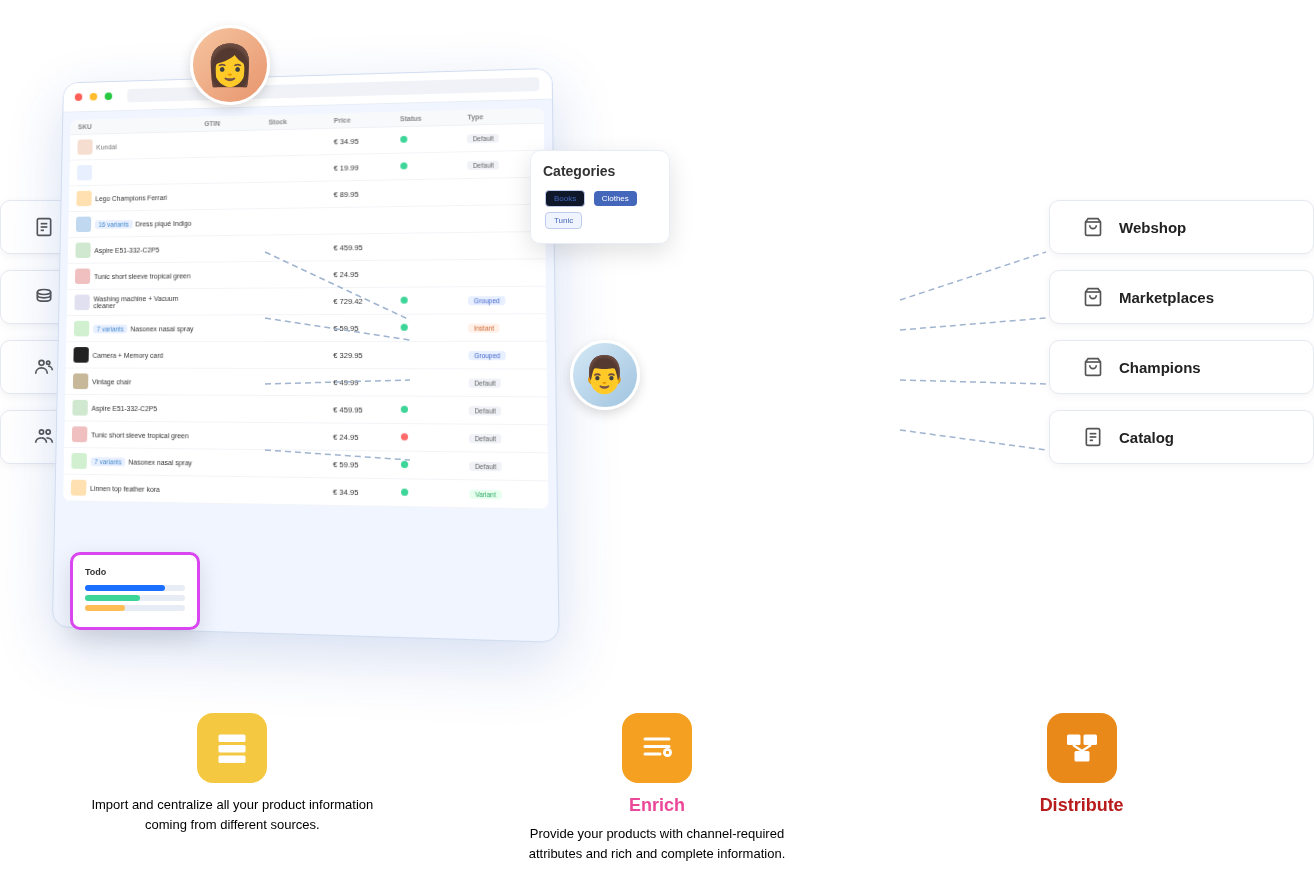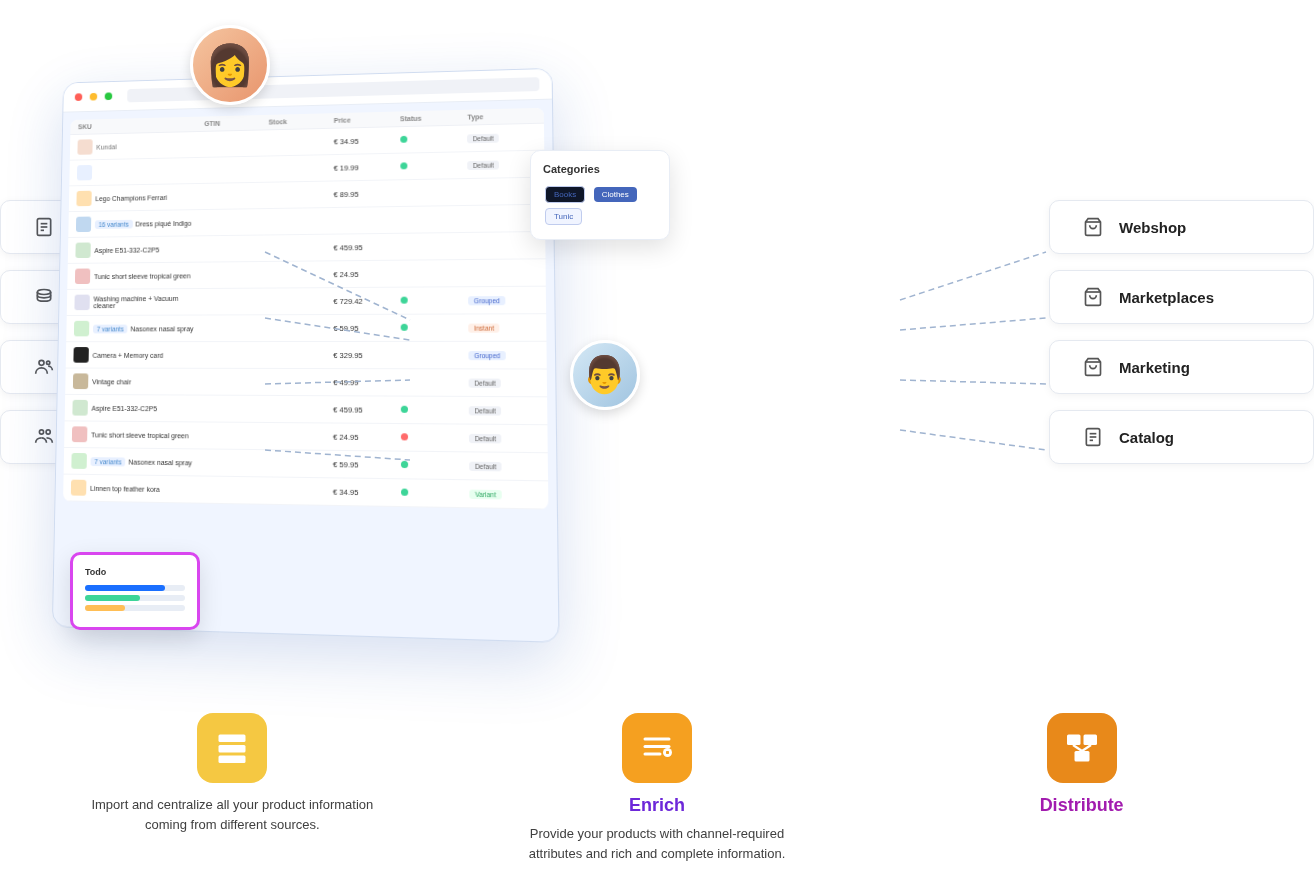--- a/index.html
+++ b/index.html
@@ -238,21 +238,21 @@
       width: 140px;
       background: #fff;
       border-radius: 10px;
       box-shadow: 0 8px 24px rgba(0,0,0,0.12);
       padding: 12px;
       border: 1px solid #e8edf5;
       z-index: 10;
     }
 
     .categories-popup-title {
-      font-size: 11px;
+      font-size: 14px;
       font-weight: 700;
       color: #333;
       margin-bottom: 8px;
     }
 
     .cat-tag {
       display: inline-block;
       padding: 3px 8px;
       border-radius: 4px;
       font-size: 8px;
@@ -328,26 +328,26 @@
     .icon-enrich { background: #f5a020; }
     .icon-distribute { background: #e8891a; }
 
     .bottom-title {
       font-size: 18px;
       font-weight: 700;
       margin-bottom: 8px;
     }
 
     .title-collect { color: #d4a017; }
-    .title-enrich { color: #6d28d9; }
-    .title-distribute { color: #a21caf; }
+    .title-enrich { color: #ec4899; }
+    .title-distribute { color: #b91c1c; }
 
     .bottom-desc {
       font-size: 13px;
-      color: #404040;
+      color: #000000;
       line-height: 1.5;
     }
 
     
     .icon-svg {
       width: 20px;
       height: 20px;
     }
 
     
@@ -456,21 +456,21 @@
       <span class="side-card-label">Marketplaces</span>
     </div>
     <div class="side-card">
       <div class="side-card-icon">
         <svg class="icon-svg" viewBox="0 0 24 24" fill="none" stroke="#555" stroke-width="2">
           <path d="M6 2L3 6v14a2 2 0 002 2h14a2 2 0 002-2V6l-3-4z"></path>
           <line x1="3" y1="6" x2="21" y2="6"></line>
           <path d="M16 10a4 4 0 01-8 0"></path>
         </svg>
       </div>
-      <span class="side-card-label">Marketing</span>
+      <span class="side-card-label">Champions</span>
     </div>
     <div class="side-card">
       <div class="side-card-icon">
         <svg class="icon-svg" viewBox="0 0 24 24" fill="none" stroke="#555" stroke-width="2">
           <rect x="4" y="2" width="16" height="20" rx="2"></rect>
           <line x1="8" y1="8" x2="16" y2="8"></line>
           <line x1="8" y1="12" x2="16" y2="12"></line>
           <line x1="8" y1="16" x2="12" y2="16"></line>
         </svg>
       </div>

